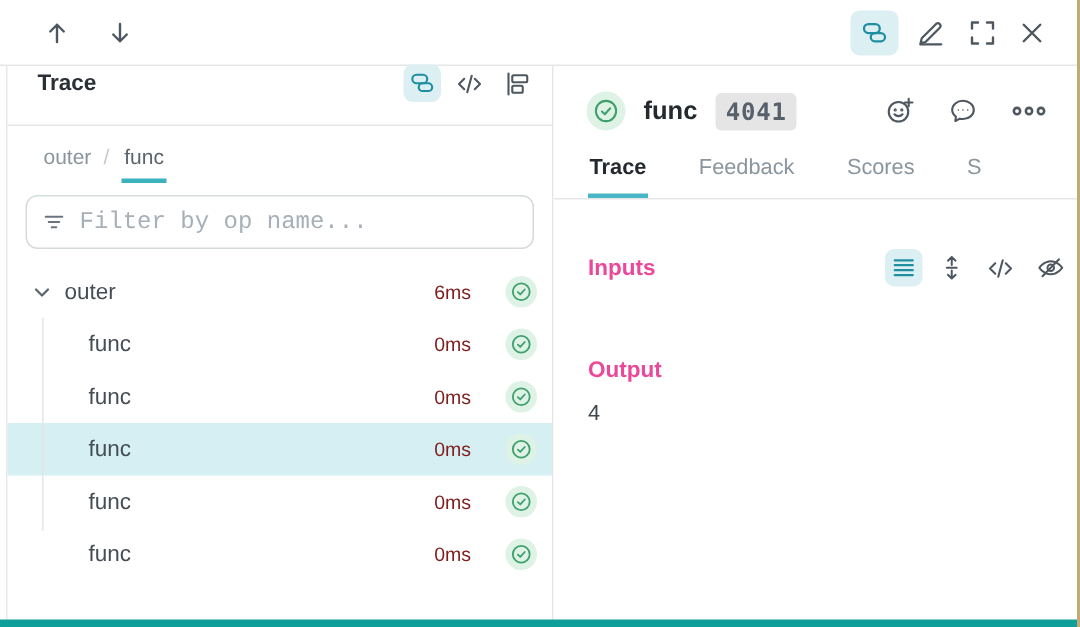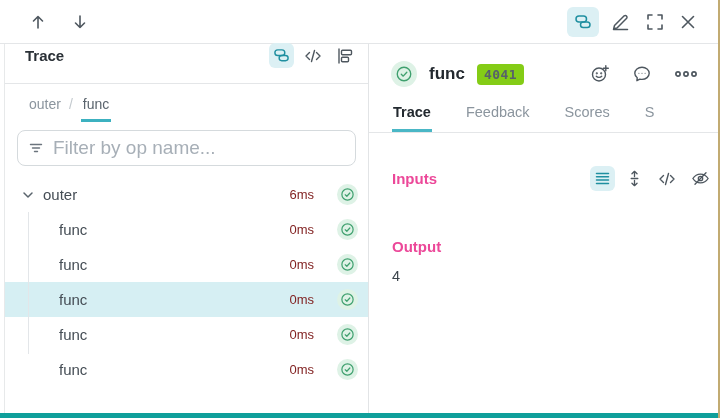--- a/index.html
+++ b/index.html
@@ -36,43 +36,43 @@
   .panel-header-icons { margin-left:auto; display:flex; gap:6px; align-items:center; }
 
   .breadcrumb { height:40px; display:flex; align-items:center; gap:8px; padding:0 24px; font-size:14px; }
   .crumb-parent { color:#8b959e; }
   .crumb-sep { color:#c3c9ce; }
   .crumb-current { color:#5a646d; padding:9px 2px 7px 2px; border-bottom:3px solid #3cb1c0; }
 
   .filter-wrap { padding:6px 12px 6px 12px; }
   .filter-box { height:36px; border:1px solid #d5dadd; border-radius:8px; display:flex;
     align-items:center; padding:0 10px; gap:9px; background:#fff; }
-  .filter-box input { border:none; outline:none; flex:1; font-family:Liberation Sans, sans-serif;
-    font-size:19px; color:#0f766e; background:transparent; }
+  .filter-box input { border:none; outline:none; flex:1; font-family:Liberation Mono, monospace;
+    font-size:16px; color:#0f766e; background:transparent; }
   .filter-box input::placeholder { color:#a7afb7; }
 
   .tree { position:relative; padding-top:5px; flex:1; }
   .tree-guide { position:absolute; left:23px; top:40px; width:1px; height:142px; background:#e3e6e9; }
   .tree-row { height:35px; display:flex; align-items:center; padding:0 10px 0 16px; cursor:pointer; }
   .tree-row.selected { background:#d6eff3; }
   .tree-row .chevron { width:22px; display:flex; align-items:center; color:#5a646d; }
   .tree-row.child { padding-left:54px; }
   .row-label { font-size:15px; color:#454d55; }
   .row-spacer { flex:1; }
   .row-duration { font-size:13px; color:#7f1d1d; margin-right:23px; }
   .check-badge { width:21px; height:21px; border-radius:50%; background:#def2e6;
     display:flex; align-items:center; justify-content:center; flex:none; }
 
   
   .right-panel { flex:1; display:flex; flex-direction:column; background:#fff; overflow:hidden; }
   .call-header { display:flex; align-items:center; gap:12px; padding:16px 18px 6px 22px; }
   .check-badge.lg { width:26px; height:26px; }
   .call-name { font-size:17px; font-weight:bold; color:#23292f; }
-  .call-badge { background:#84cc16; color:#57616b; font-family:"DejaVu Sans Mono", monospace;
-    font-size:13px; font-weight:bold; padding:3px 7px; border-radius:4px; letter-spacing:0.5px; }
+  .call-badge { background:#e5e5e5; color:#57616b; font-family:"DejaVu Sans Mono", monospace;
+    font-size:16px; font-weight:bold; padding:3px 7px; border-radius:4px; letter-spacing:0.5px; }
   .call-header-icons { margin-left:auto; display:flex; gap:14px; align-items:center; }
 
   .tabs { display:flex; gap:33px; padding:0 0 0 23px; border-bottom:1px solid #e4e6e8; margin-top:4px;
     white-space:nowrap; }
   .tab { font-size:14.5px; color:#8b959e; padding:6px 1px 9px 1px; border-bottom:3px solid transparent;
     cursor:pointer; background:none; border-top:none; border-left:none; border-right:none;
     font-family:"Liberation Sans",sans-serif; }
   .tab.active { color:#23292f; font-weight:bold; border-bottom-color:#4ab7c6; }
 
   .section-header { display:flex; align-items:center; margin:32px 6px 0 23px; }

